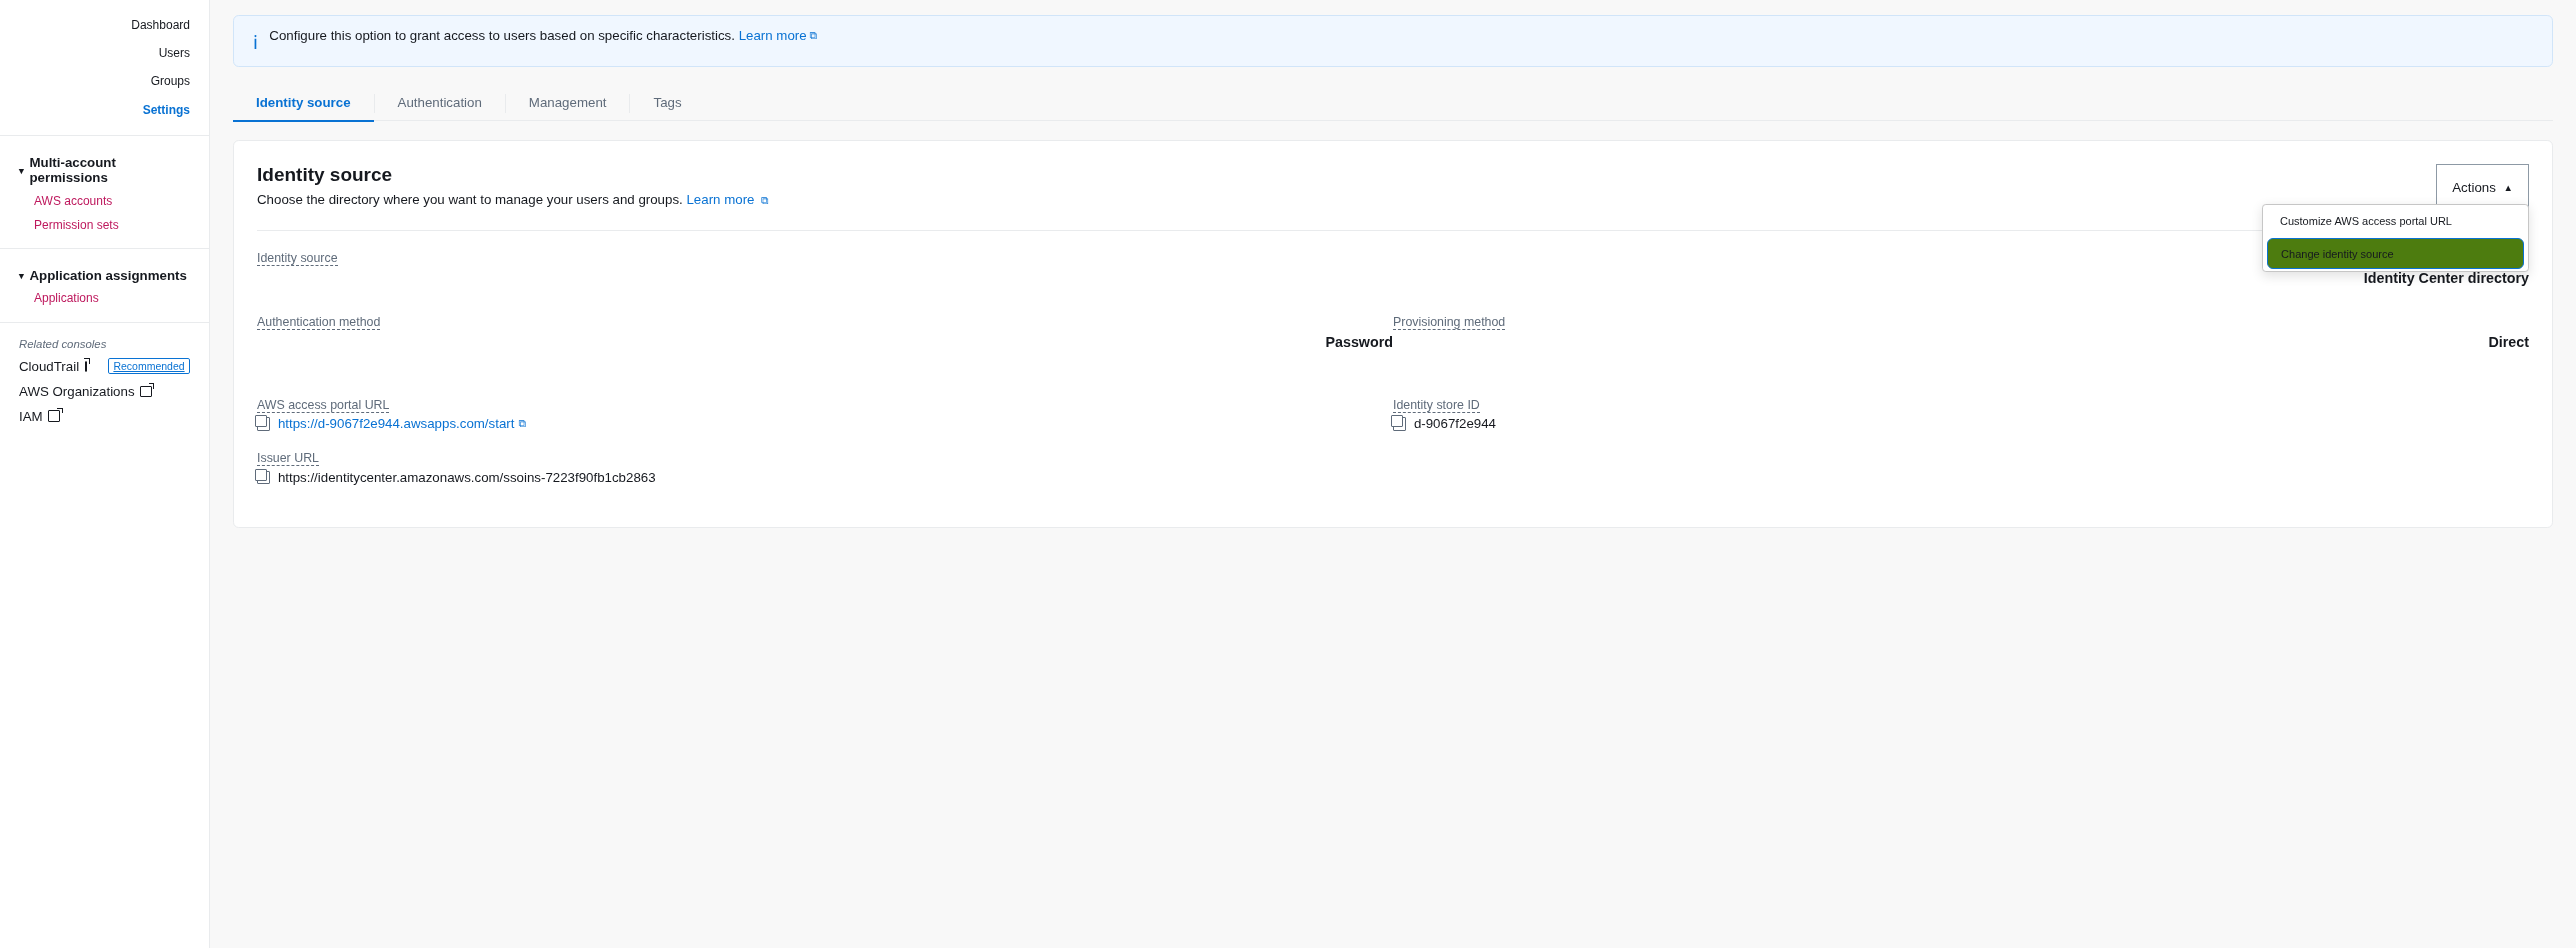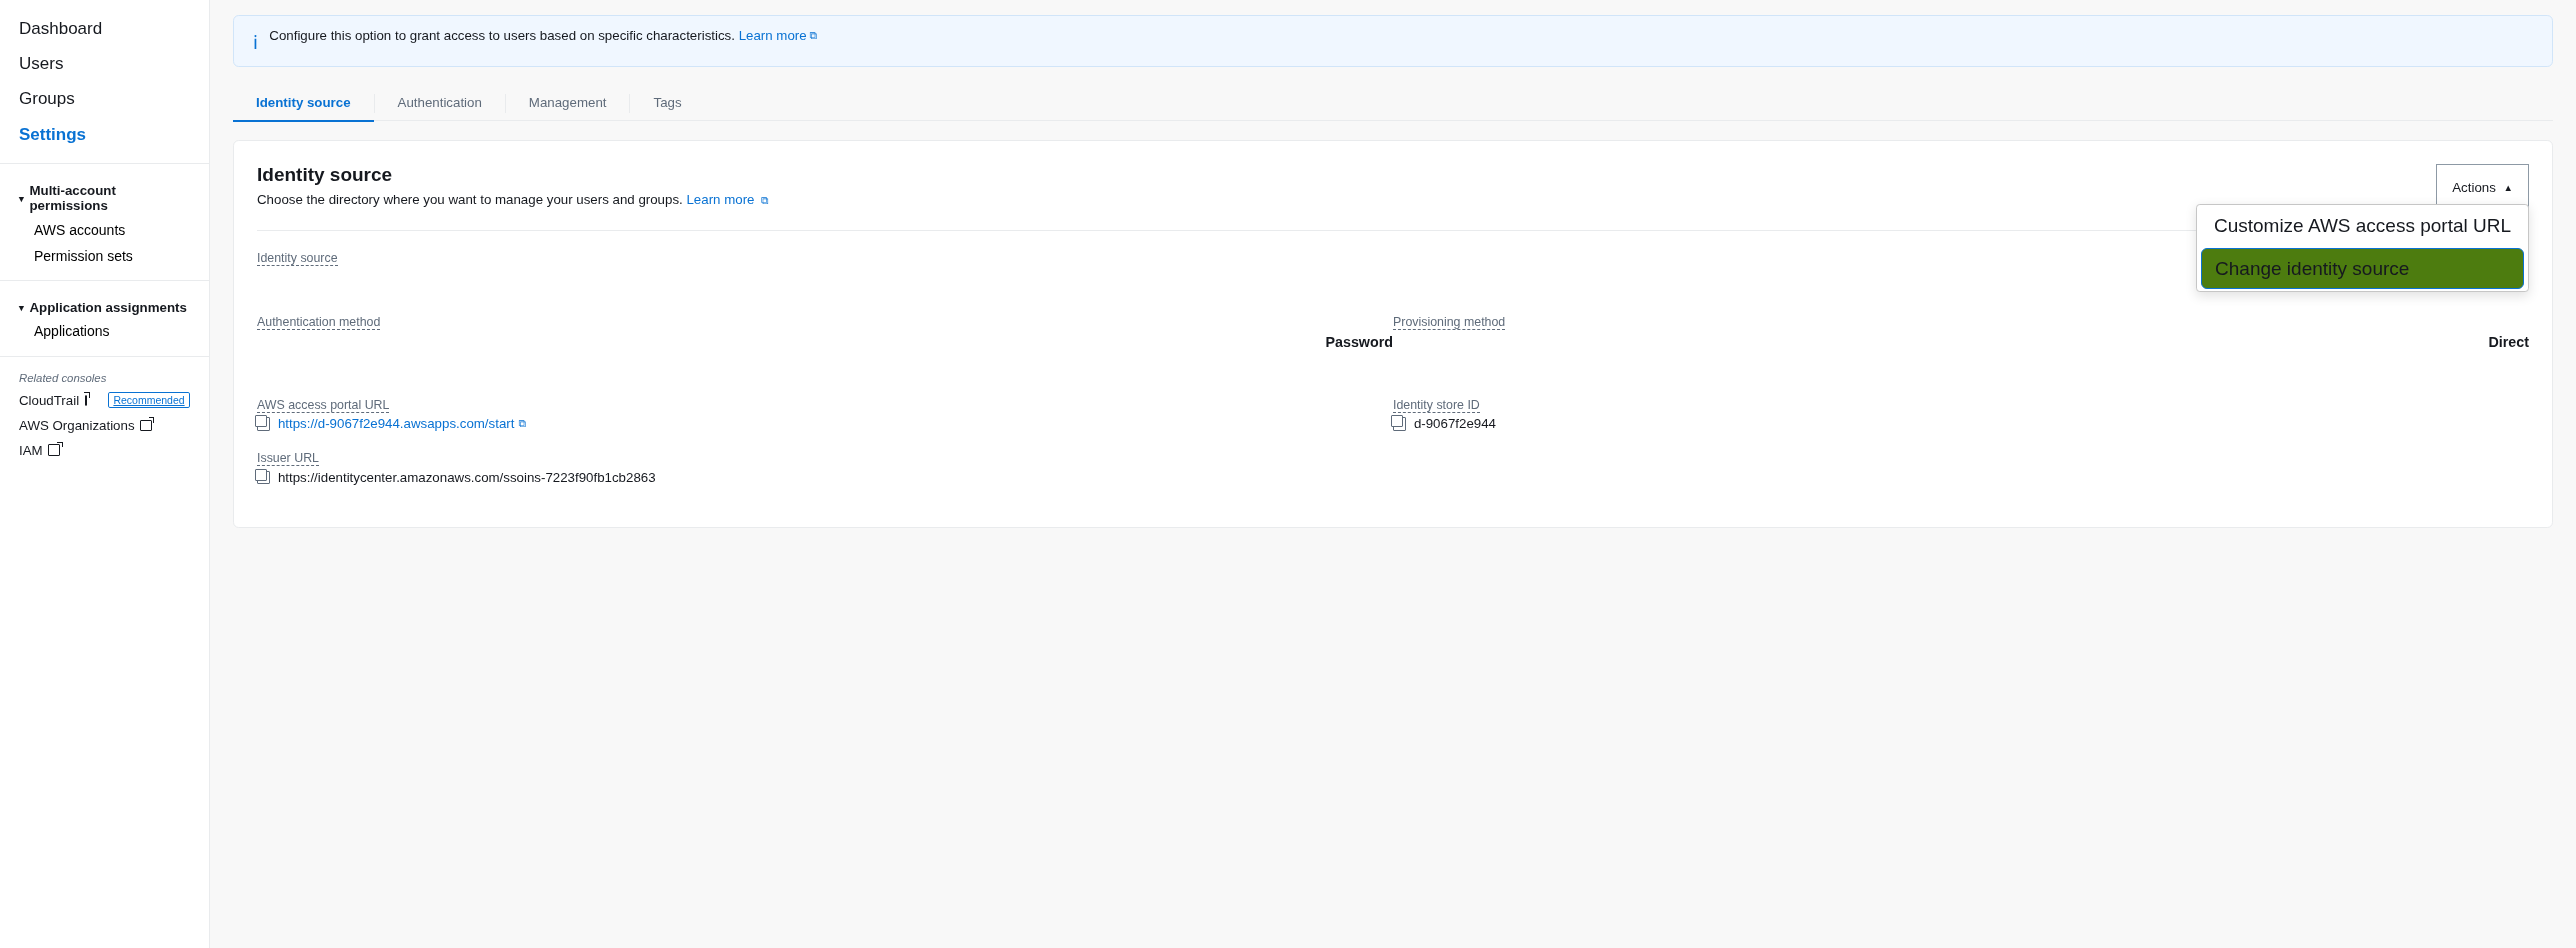--- a/index.html
+++ b/index.html
@@ -27,22 +27,23 @@
     .sidebar-nav {
       flex: 1;
       padding: 11.4px 0;
     }
     .sidebar-item {
       display: flex;
       align-items: center;
       padding: 5.7px 19px;
       cursor: pointer;
       color: #16191f;
-      font-size: 17px;
+      font-size: 12px;
       line-height: 1.4;
+      justify-content: flex-end;
     }
     .sidebar-item.active {
       color: #0972d3;
       font-weight: 700;
     }
     .sidebar-section-header {
       display: flex;
       align-items: center;
       padding: 7.6px 19px 3.8px 19px;
       font-weight: 700;
@@ -50,22 +51,22 @@
       color: #16191f;
       cursor: pointer;
     }
     .sidebar-section-header .chevron {
       margin-right: 5.7px;
       font-size: 9.5px;
     }
     .sidebar-sub-item {
       padding: 4.8px 19px 4.8px 34px;
       cursor: pointer;
-      color: #000000;
-      font-size: 14px;
+      color: #be185d;
+      font-size: 12px;
     }
     .sidebar-divider {
       border: none;
       border-top: 1px solid #e9ebed;
       margin: 11.4px 0;
     }
     .sidebar-related-label {
       padding: 3.8px 19px;
       font-size: 11.4px;
       color: #5f6b7a;
@@ -236,21 +237,21 @@
       top: 69px;
       background: #fff;
       border: 1px solid #c6c6c6;
       border-radius: 3.8px;
       box-shadow: 0 3.8px 11.4px rgba(0,0,0,0.12);
       min-width: 229px;
       z-index: 100;
     }
     .dropdown-item {
       padding: 9.5px 17px;
-      font-size: 19px;
+      font-size: 11px;
       color: #16191f;
       cursor: pointer;
       white-space: nowrap;
     }
     .dropdown-item.highlighted {
       background: #4d7c0f;
       border: 1px solid #0972d3;
       border-radius: 6px;
       margin: 1.9px 3.8px;
       padding: 8.6px 13.3px;

